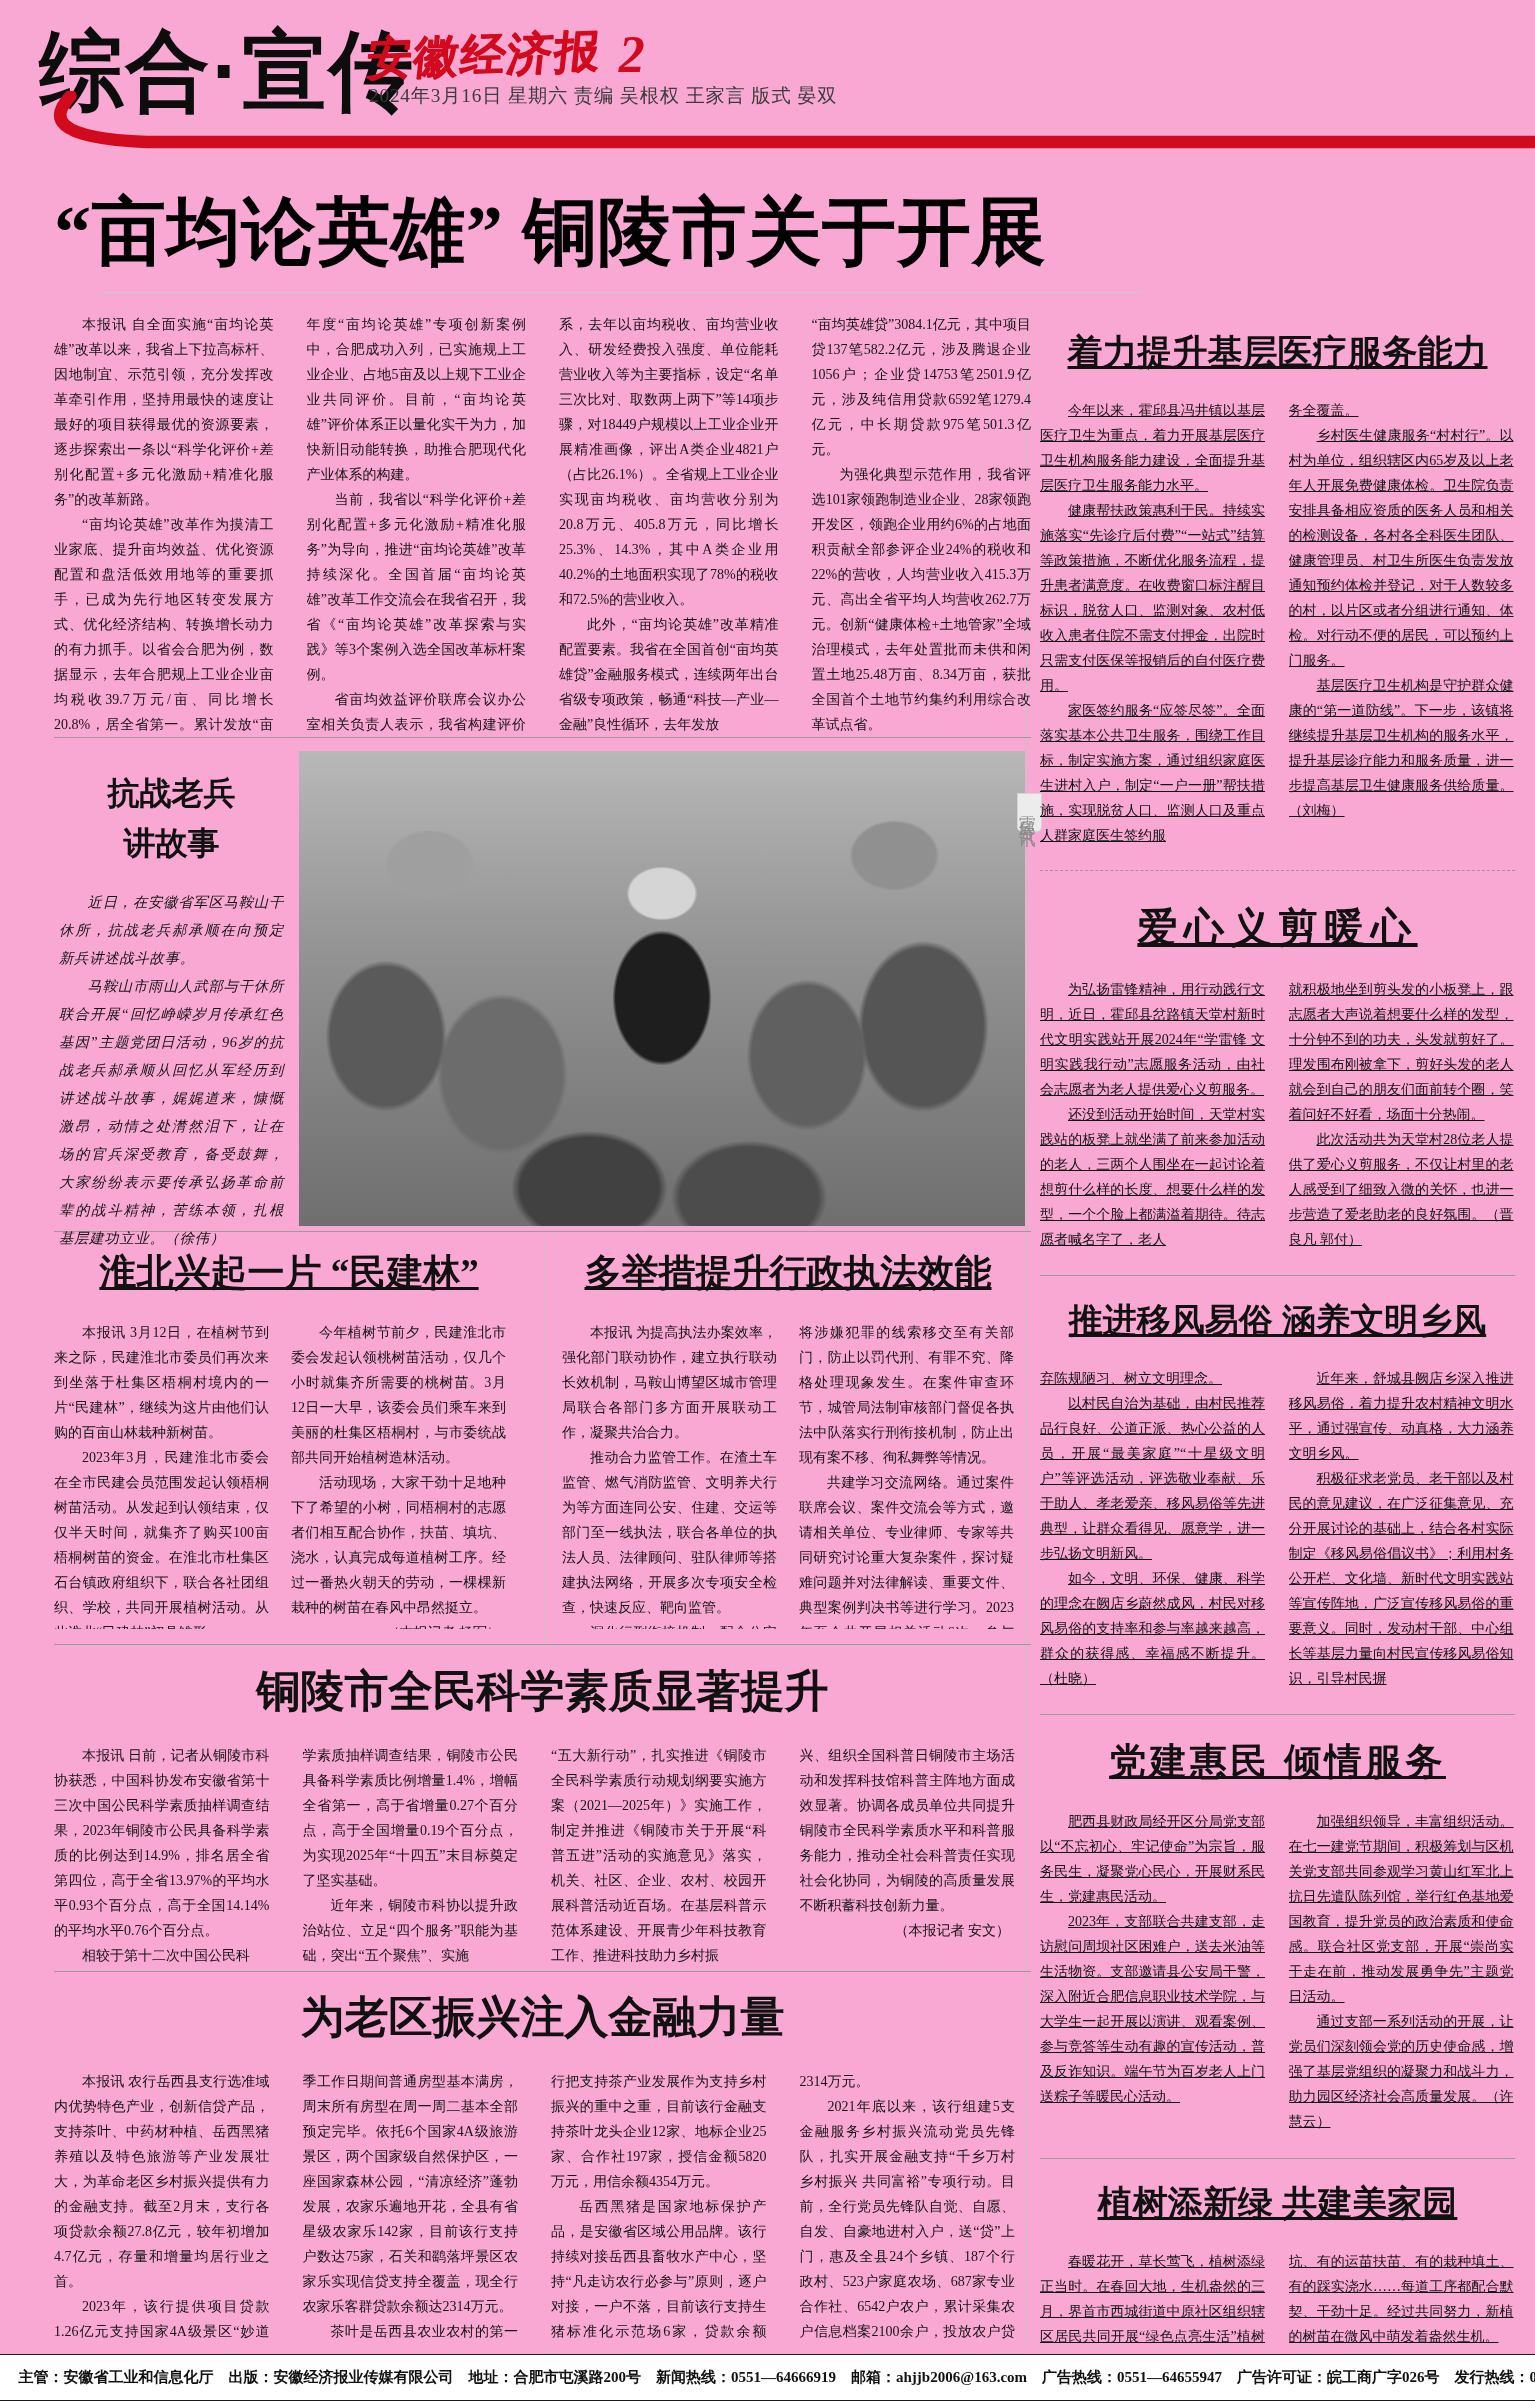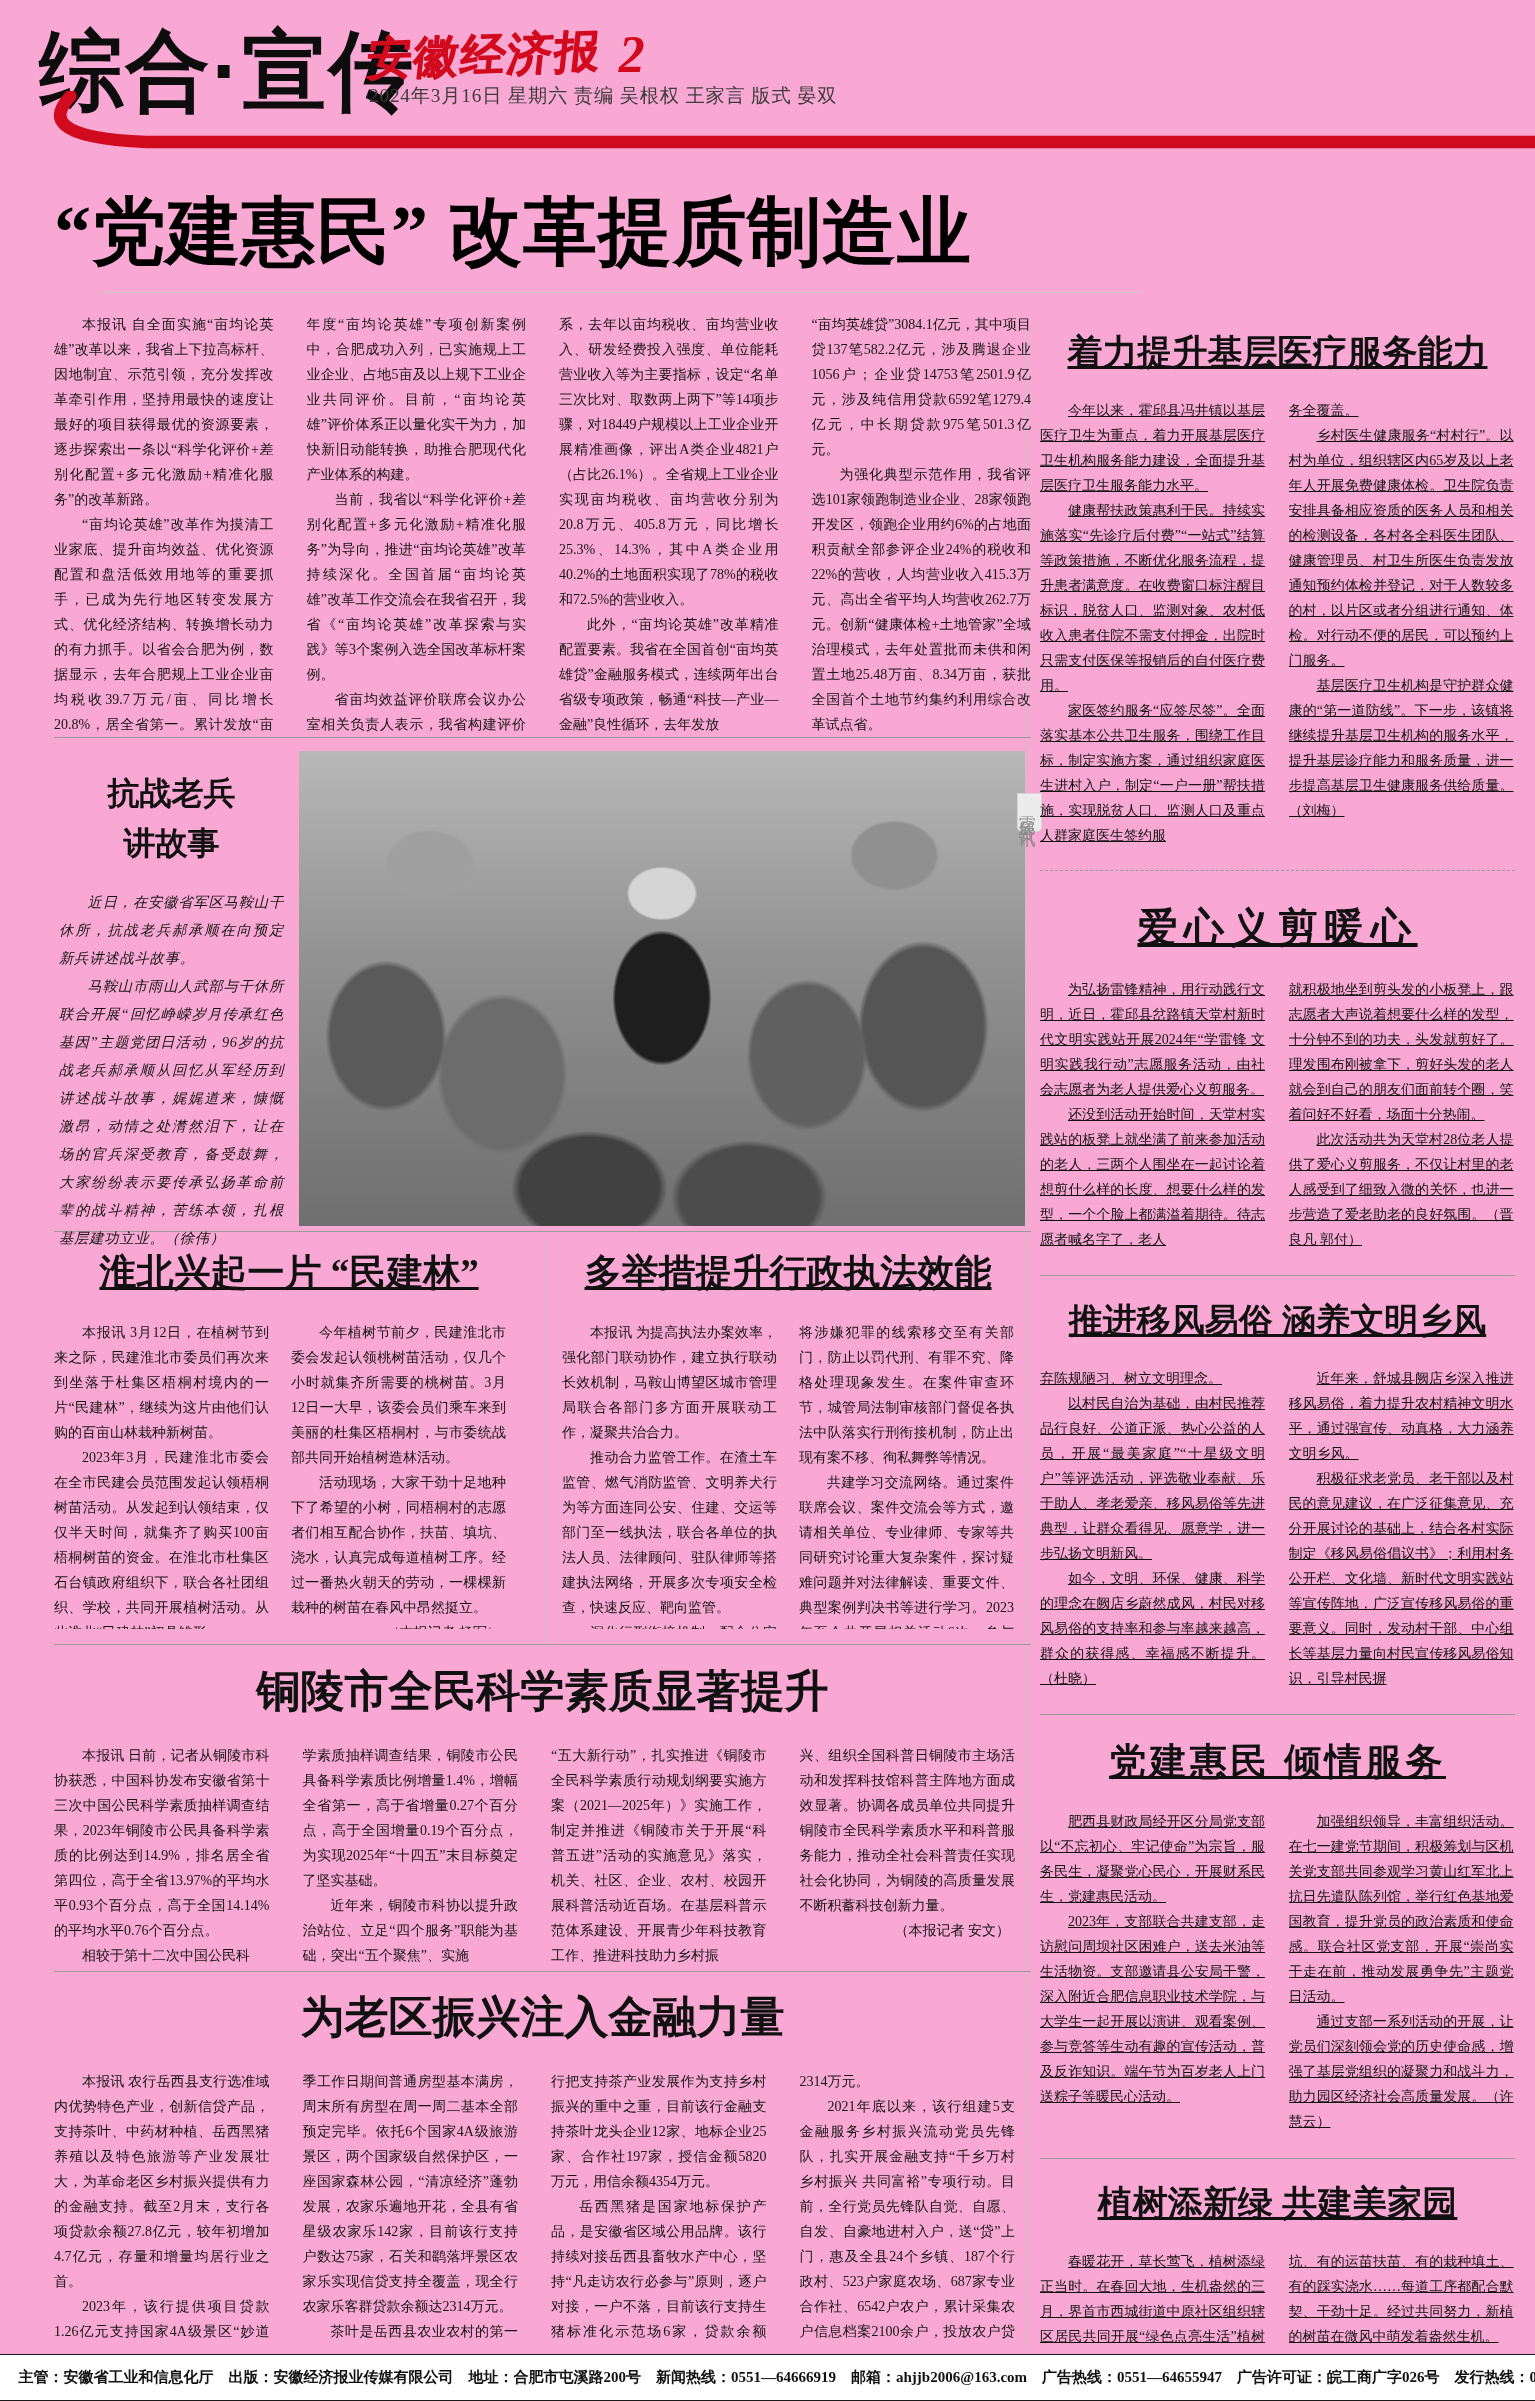--- a/index.html
+++ b/index.html
@@ -126,21 +126,21 @@
     <div class="masthead-block">
       <span class="masthead">安徽经济报</span>
       <span class="page-num">2</span>
     </div>
     <div class="dateline">2024年3月16日 星期六 责编 吴根权 王家言 版式 晏双</div>
     <svg class="swoosh" viewBox="0 0 1831 80" preserveAspectRatio="none">
       <path d="M84 6 C 62 30, 58 56, 175 61 L 1831 61" fill="none" stroke="#d20a1e" stroke-width="15" stroke-linecap="round"></path>
     </svg>
   </div>
 
-  <div class="lead-headline">“党建惠民” 改革提质制造业</div>
+  <div class="lead-headline">“亩均论英雄” 铜陵市关于开展</div>
   <div class="headline-rule"></div>
 
   <div class="v-divider"></div>
 
   <div class="left-zone">
 
     <div class="cols main-body">
       <div class="col">
         <p class="para">本报讯 自全面实施“亩均论英雄”改革以来，我省上下拉高标杆、因地制宜、示范引领，充分发挥改革牵引作用，坚持用最快的速度让最好的项目获得最优的资源要素，逐步探索出一条以“科学化评价+差别化配置+多元化激励+精准化服务”的改革新路。</p>
         <p class="para">“亩均论英雄”改革作为摸清工业家底、提升亩均效益、优化资源配置和盘活低效用地等的重要抓手，已成为先行地区转变发展方式、优化经济结构、转换增长动力的有力抓手。以省会合肥为例，数据显示，去年合肥规上工业企业亩均税收39.7万元/亩、同比增长20.8%，居全省第一。累计发放“亩均英雄贷”758.4亿元。在全国2023</p>

